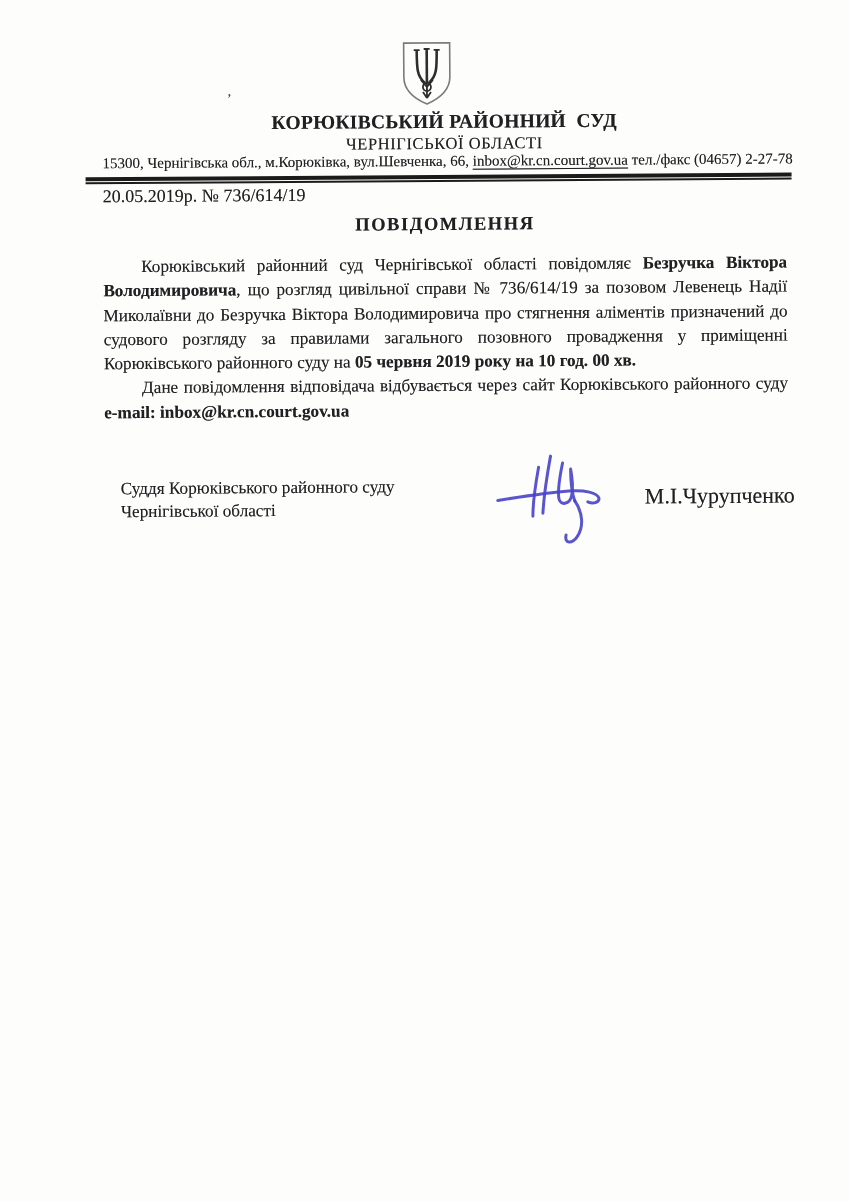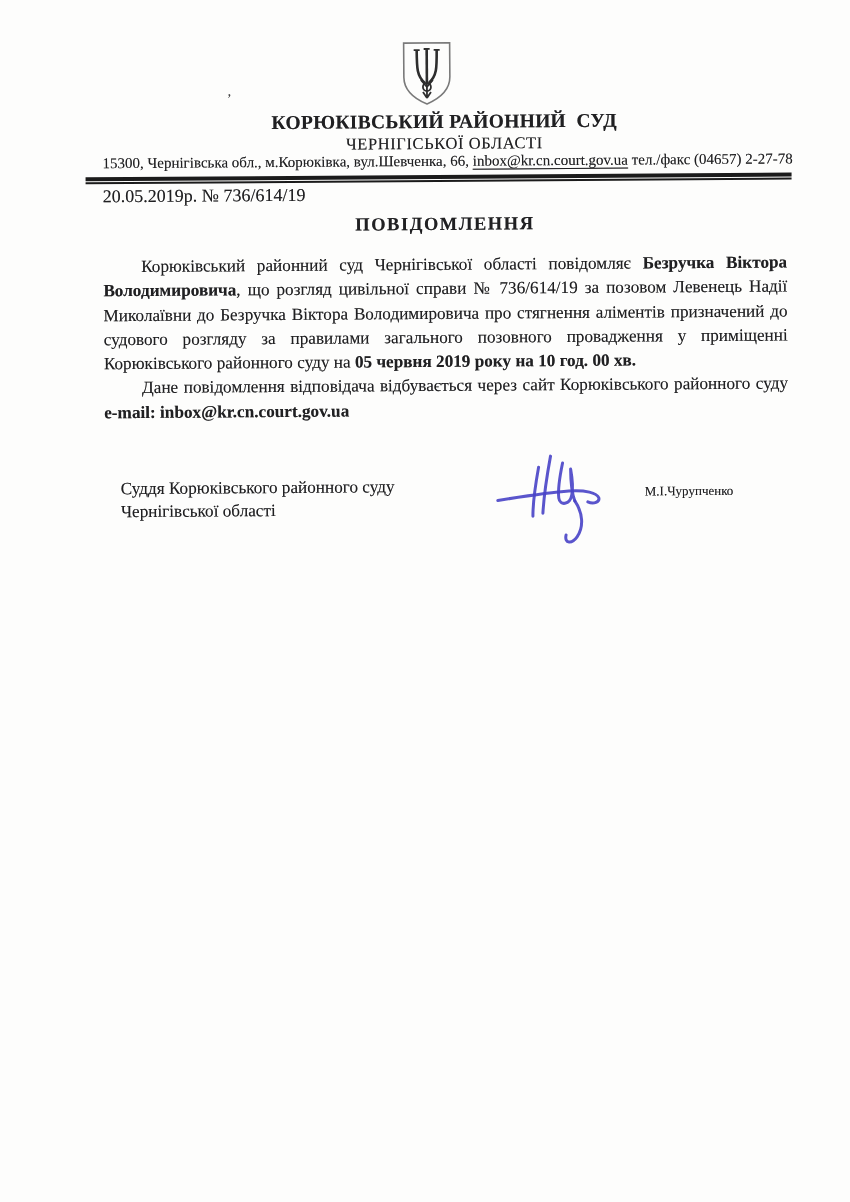--- a/index.html
+++ b/index.html
@@ -29,21 +29,21 @@
   .rule::before{content:"";display:block;height:3.5px;background:#1b1b1b;}
   .rule::after{content:"";display:block;height:1.5px;background:#1b1b1b;margin-top:1.8px;}
   .ref-line{position:absolute;top:184px;left:103px;font-size:18px;}
   .doc-title{top:214px;font-weight:bold;font-size:18.5px;letter-spacing:1.5px;}
   .body-text{
     position:absolute;top:253px;left:103px;width:684px;
     font-size:17.2px;line-height:24.3px;text-align:justify;
   }
   .body-text p{margin:0;text-indent:38px;}
   .sig-title{position:absolute;top:476px;left:119px;font-size:17.2px;line-height:22.5px;}
-  .sig-name{position:absolute;top:485px;left:643px;font-size:13px;}
+  .sig-name{position:absolute;top:485px;left:643px;font-size:22px;}
   .signature-svg{position:absolute;left:490px;top:442px;width:112px;height:112px;}
   .signature-svg path{fill:none;stroke-width:3;stroke-linecap:round;stroke-linejoin:round;opacity:0.9;}
   .emblem .shield{fill:none;stroke:#7a7a7a;stroke-width:1.6;}
   .emblem .tryzub{fill:none;stroke:#2e2e2e;stroke-width:2.6;stroke-linecap:butt;}
   .emblem .tryzub-thin{fill:none;stroke:#2e2e2e;stroke-width:1.8;}
 </style>
 </head>
 <body>
 
 <div class="page">

